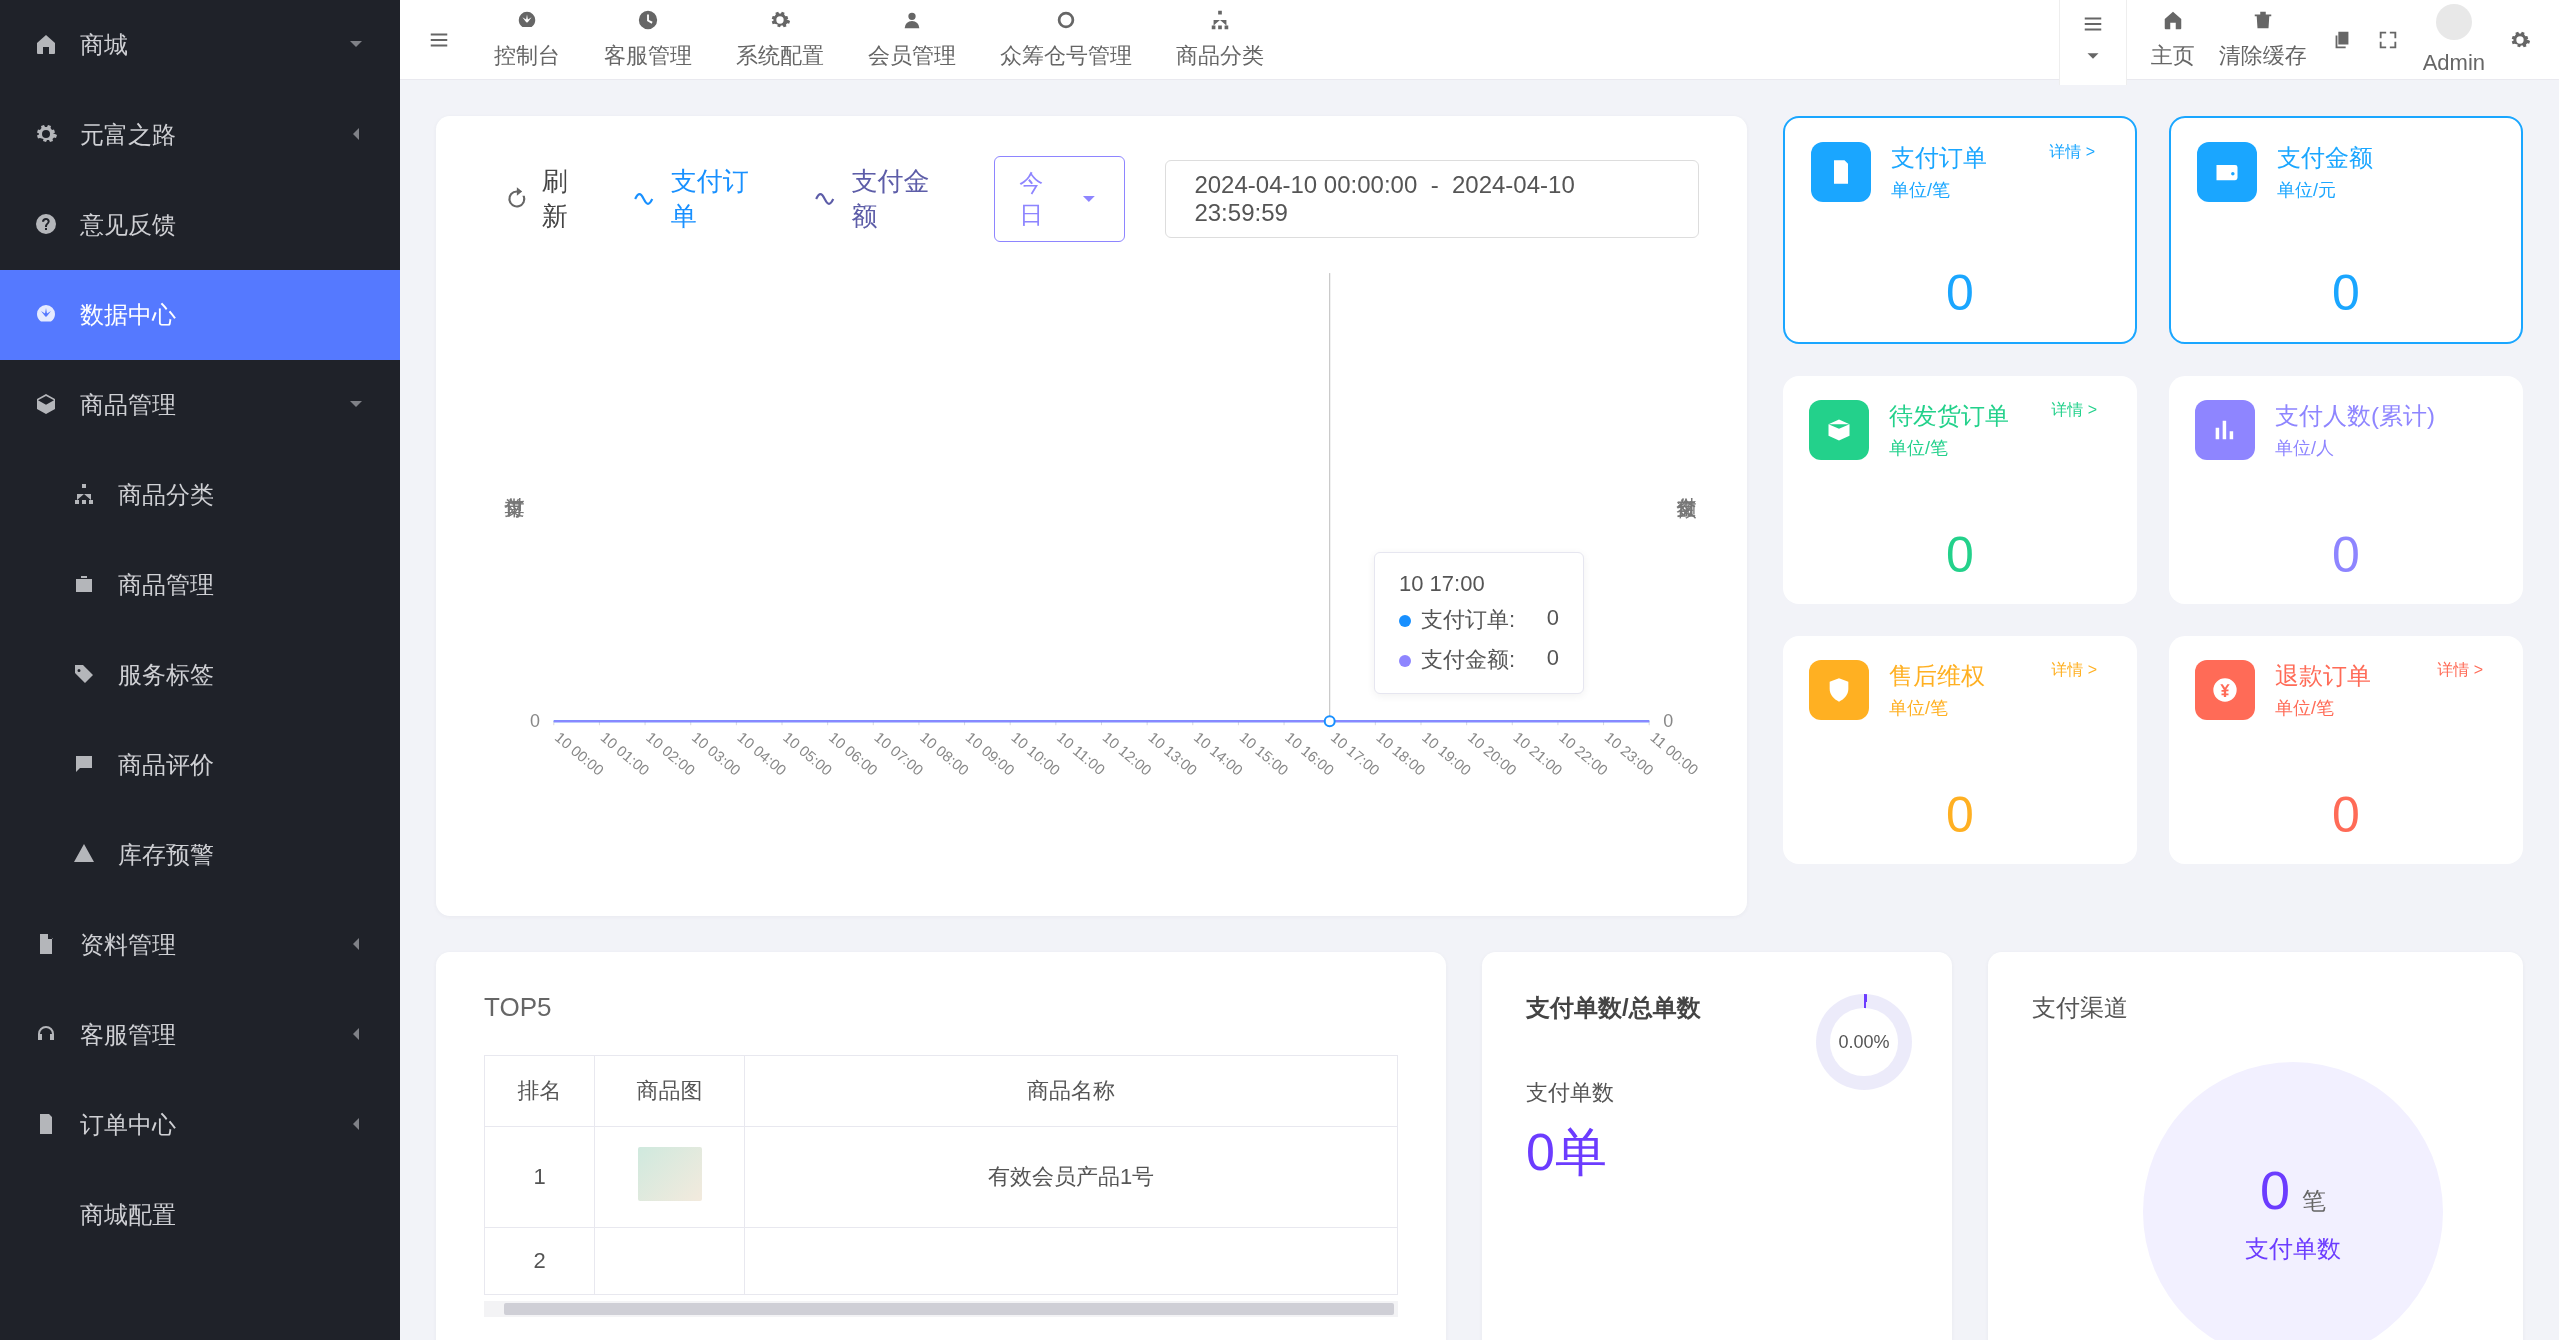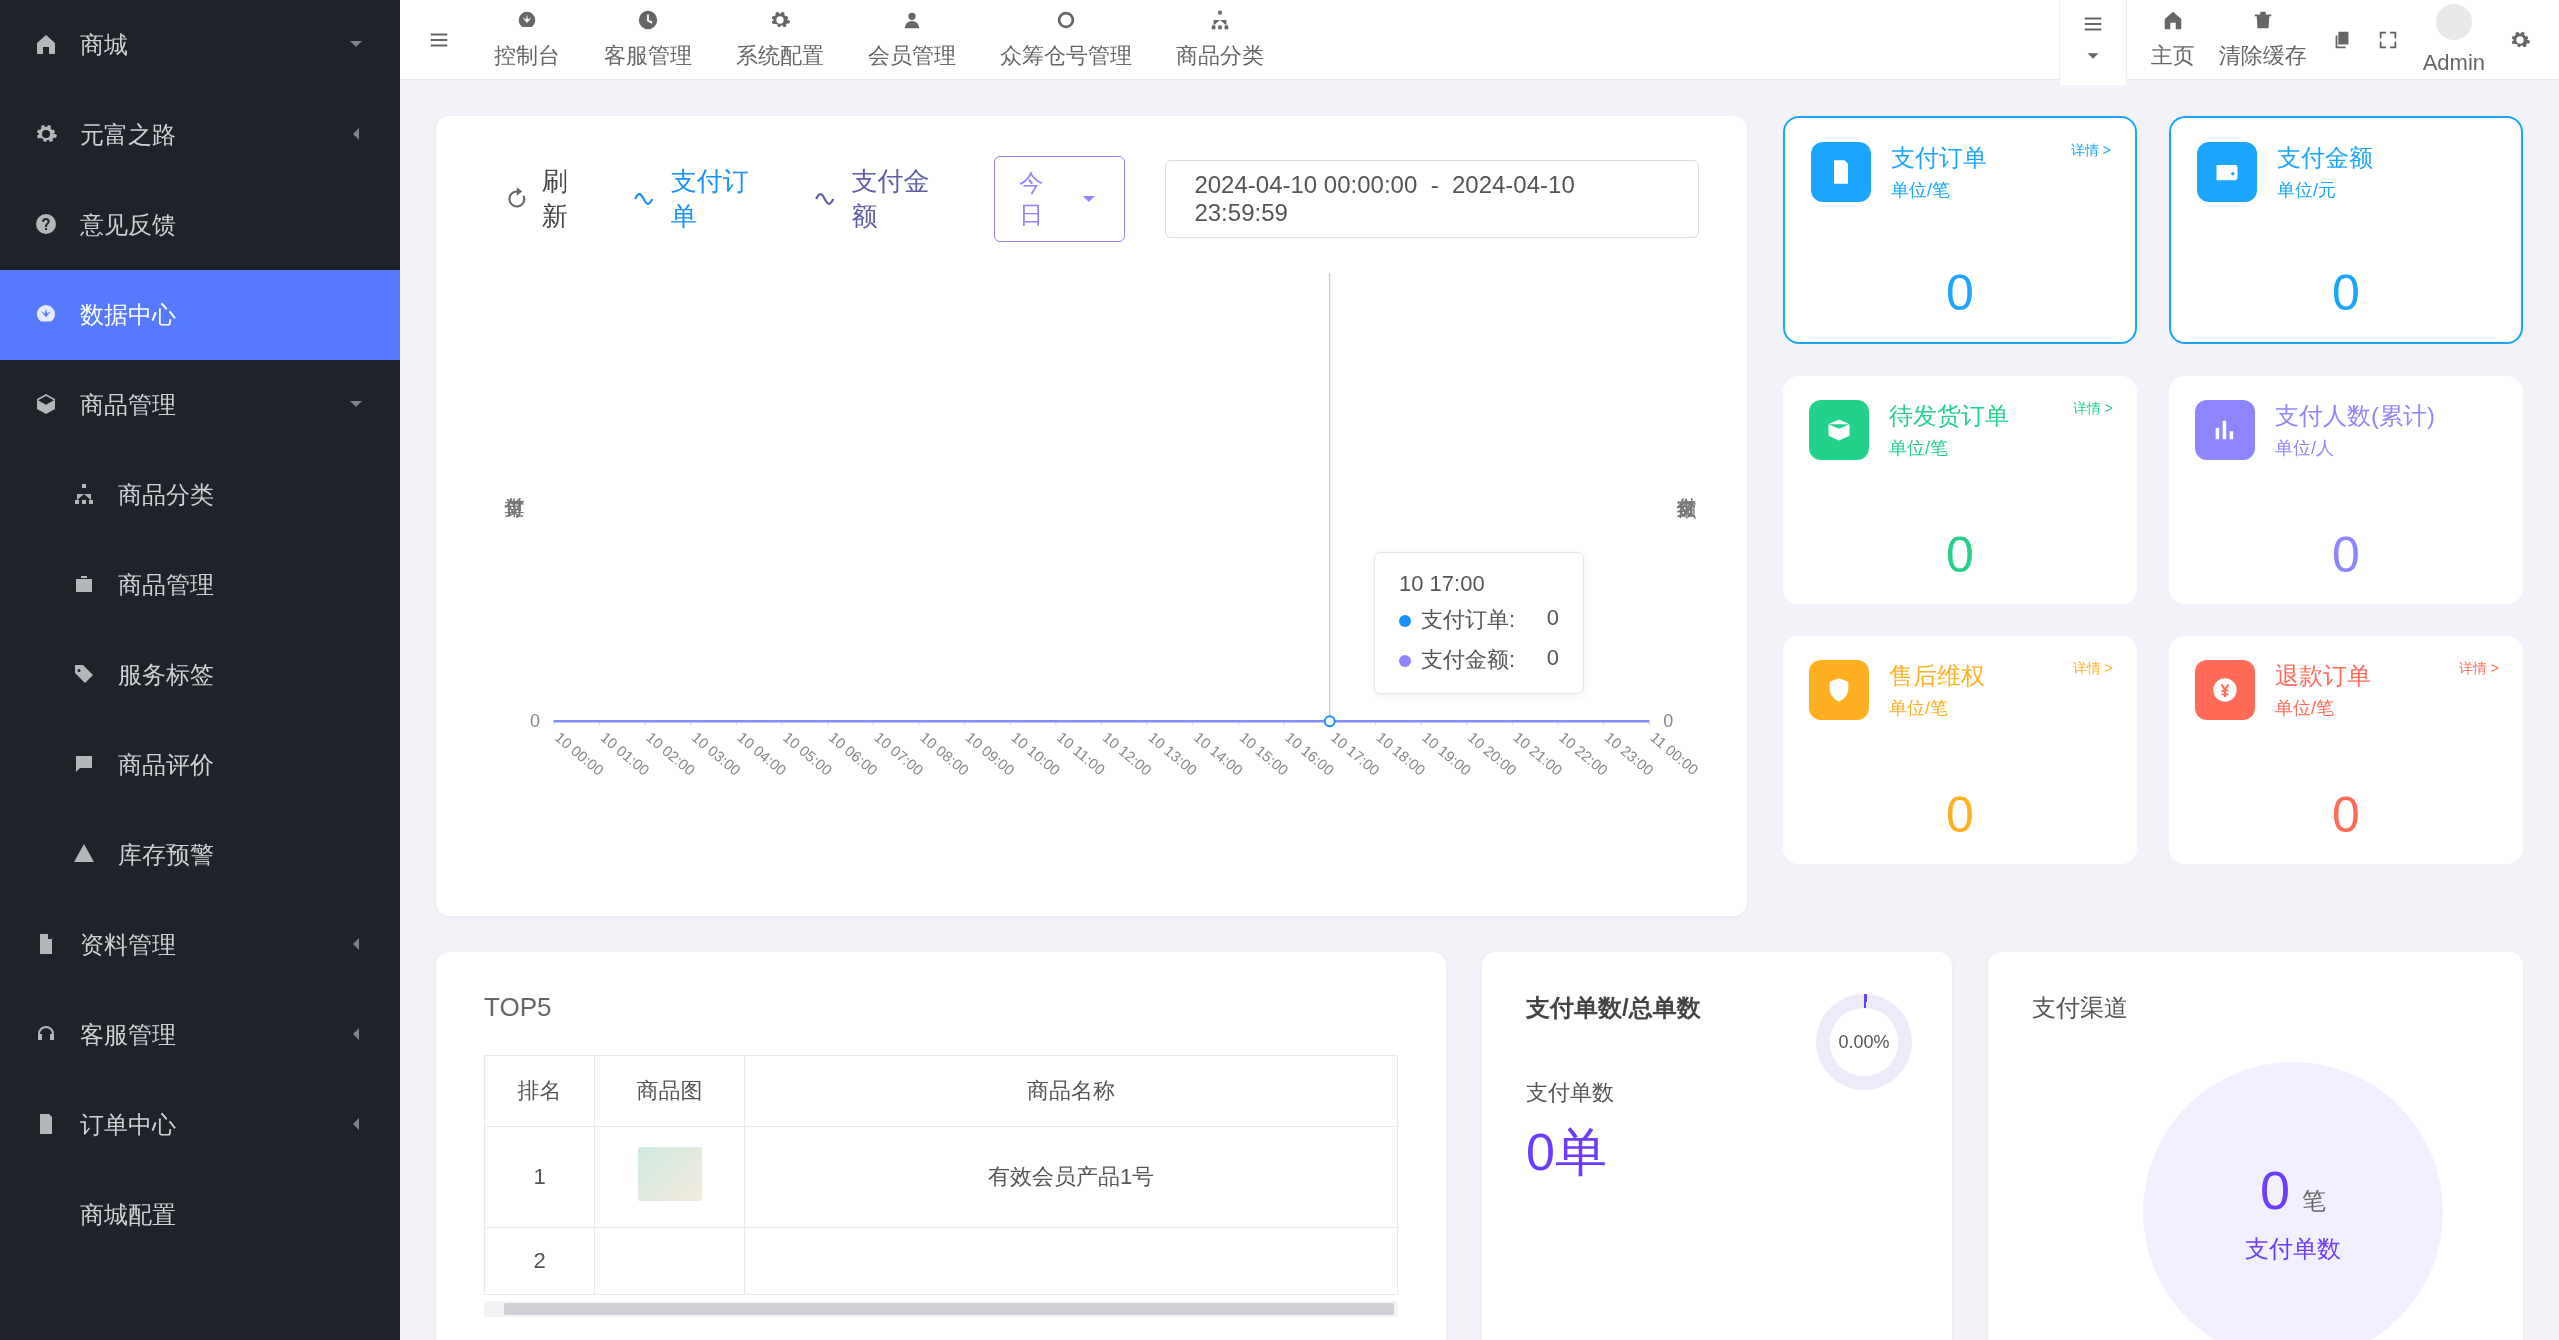--- a/index.html
+++ b/index.html
@@ -190,22 +190,22 @@
   }
   .stat-head { display: flex; gap: 20px; align-items: flex-start; }
   .st-icon {
     width: 60px; height: 60px; border-radius: 12px;
     display:flex;align-items:center;justify-content:center;color:#fff;font-size:28px;
   }
   .st-title { display:flex; flex-direction:column; gap:4px; }
   .st-title .ttl { font-size: 24px; }
   .st-title .unit { font-size: 18px; }
   .st-detail {
-    position:absolute; top:24px; right:24px;
-    font-size:14px; cursor:pointer;margin-left:29px;
+    position:absolute; top:24px; right:40px;
+    font-size:16px; cursor:pointer;margin-left:29px;
   }
   .st-value {
     margin-top: auto;
     text-align: center;
     font-size: 50px;
     font-weight: 500;
   }
 
   
   .row2 { display:flex; gap:36px; }

